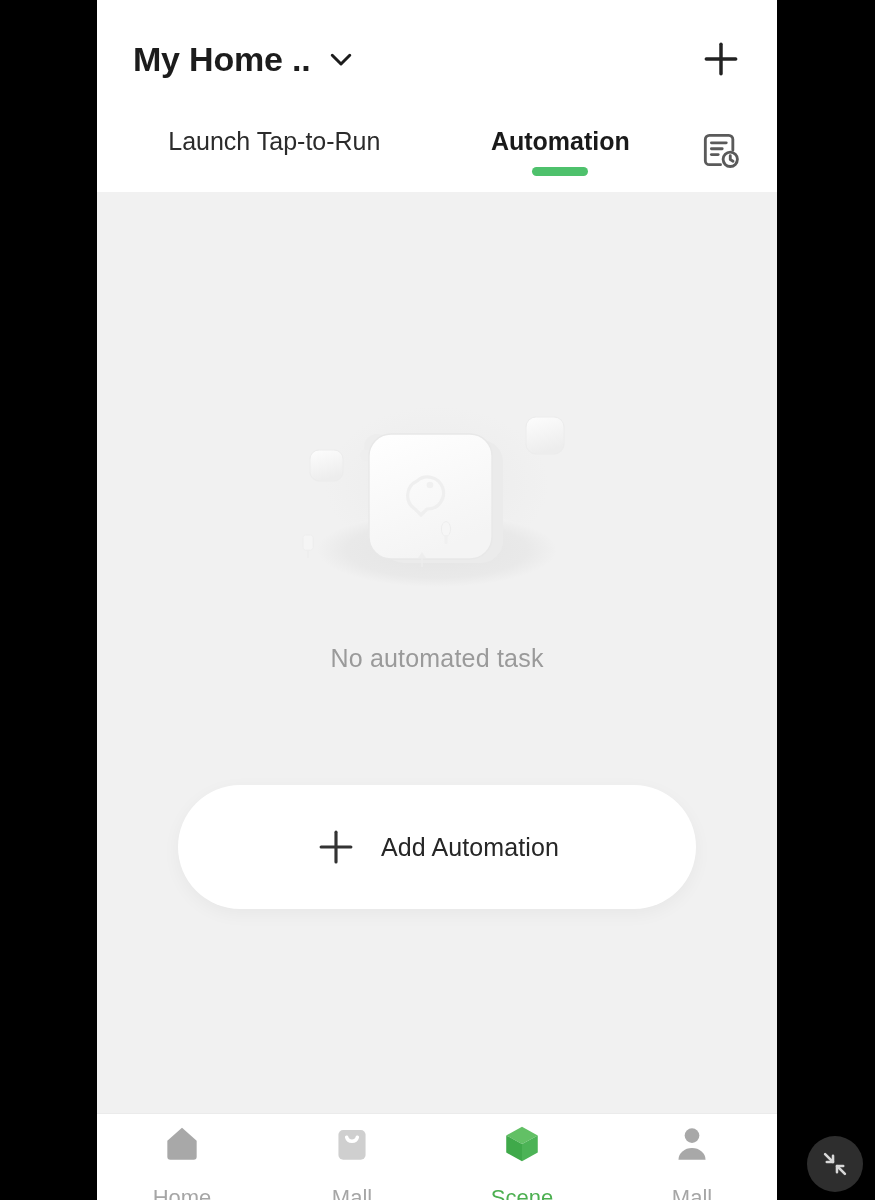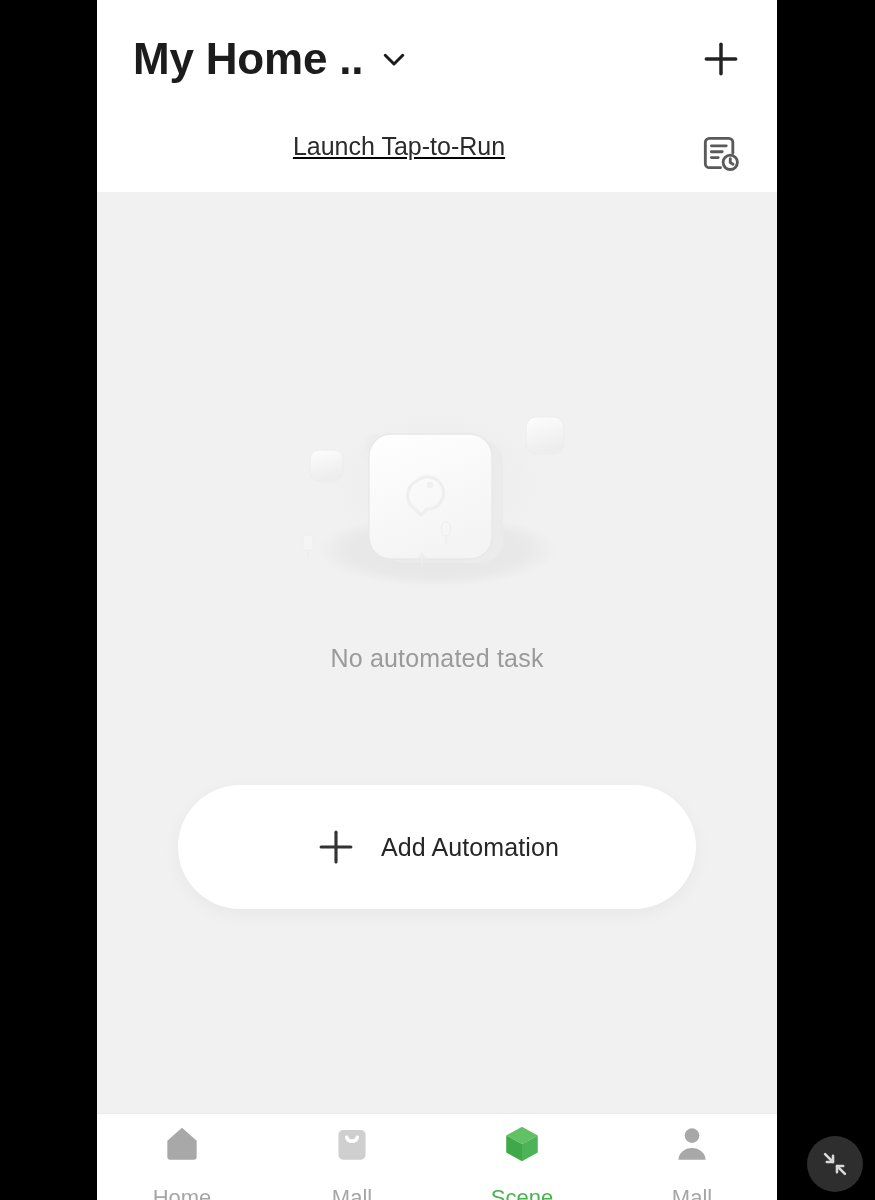--- a/index.html
+++ b/index.html
@@ -41,44 +41,43 @@
     justify-content:space-between;
     padding:0 34px 0 36px;
   }
   .home-selector {
     display:flex;
     align-items:center;
     gap:16px;
     cursor:pointer;
   }
   .home-title {
-    font-size:44px;
+    font-size:34px;
     font-weight:600;
     color:#1c1c1c;
     letter-spacing:-0.2px;
     white-space:nowrap;
   }
   .chevron-down {
     width:30px; height:30px;
     display:block;
   }
   .plus-header {
     width:44px; height:44px;
     display:block;
     cursor:pointer;
   }
 
   
   .tabs-row {
     height:74px;
     display:flex;
-    align-items:flex-end;
+    align-items:center;
     padding:0 30px 12px 0;
     position:relative;
-    text-decoration:underline;
   }
   .tabs {
     flex:1 1 auto;
     display:flex;
     align-items:flex-start;
     justify-content:space-around;
     padding-left:16px;
     padding-right:8px;
   }
   .tab {
@@ -243,20 +242,24 @@
 
       <div class="tabs-row">
 
         <div class="tabs">
 
           <div class="tab">
             <span class="tab-label">Launch Tap-to-Run</span>
             <span class="tab-indicator"></span>
           </div>
 
+          <div class="tab active">
+            <span class="tab-label">Automation</span>
+            <span class="tab-indicator"></span>
+          </div>
 
         </div>
 
         <div class="log-icon-wrap">
           <svg viewBox="0 0 24 24" width="44" height="44" fill="none" stroke="#5a5a5a" stroke-width="1.55" stroke-linecap="round" stroke-linejoin="round">
             <path d="M19 12.2V6.2A2.2 2.2 0 0 0 16.8 4H6.2A2.2 2.2 0 0 0 4 6.2v11.6A2.2 2.2 0 0 0 6.2 20h6.1"></path>
             <line x1="7.3" y1="8.1" x2="15.4" y2="8.1"></line>
             <line x1="7.3" y1="11.3" x2="13.2" y2="11.3"></line>
             <line x1="7.3" y1="14.5" x2="11" y2="14.5"></line>
             <circle cx="17.6" cy="17.1" r="3.9" fill="#ffffff"></circle>

